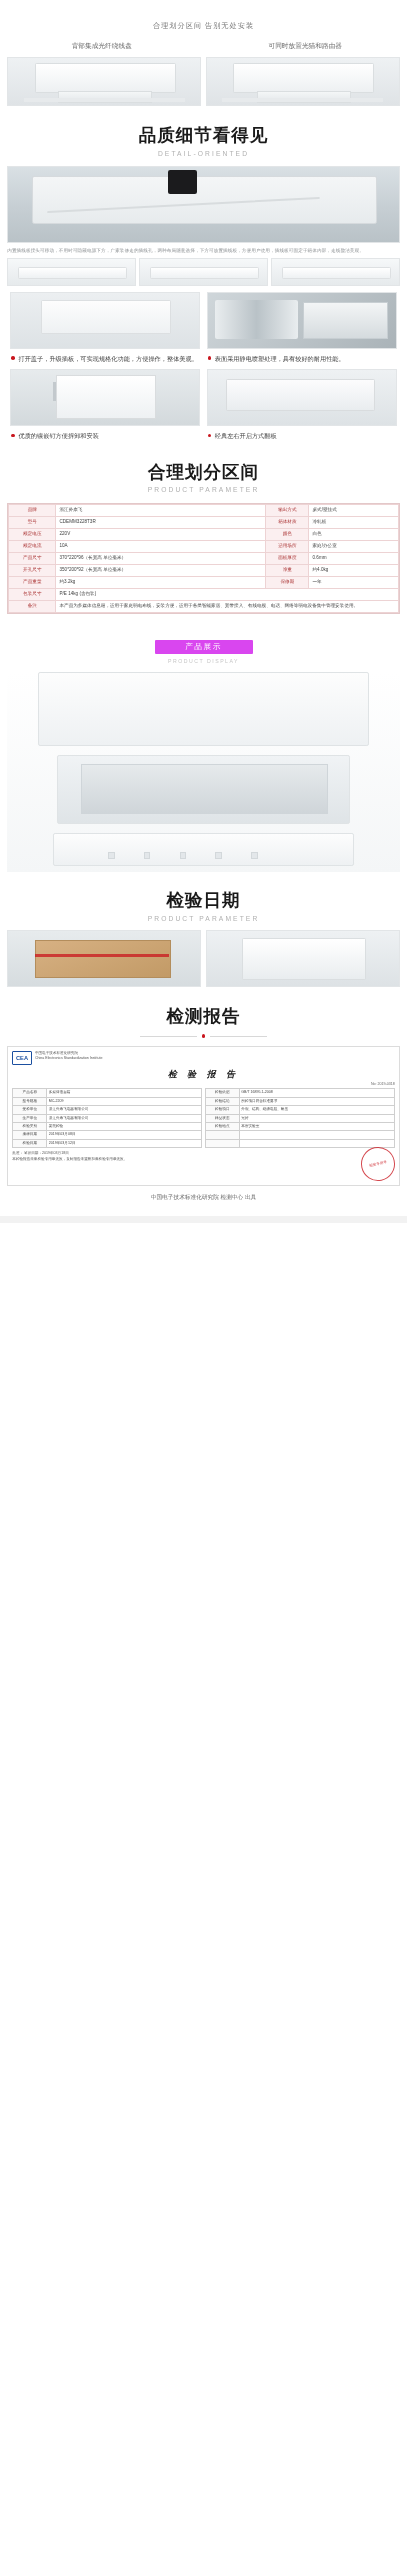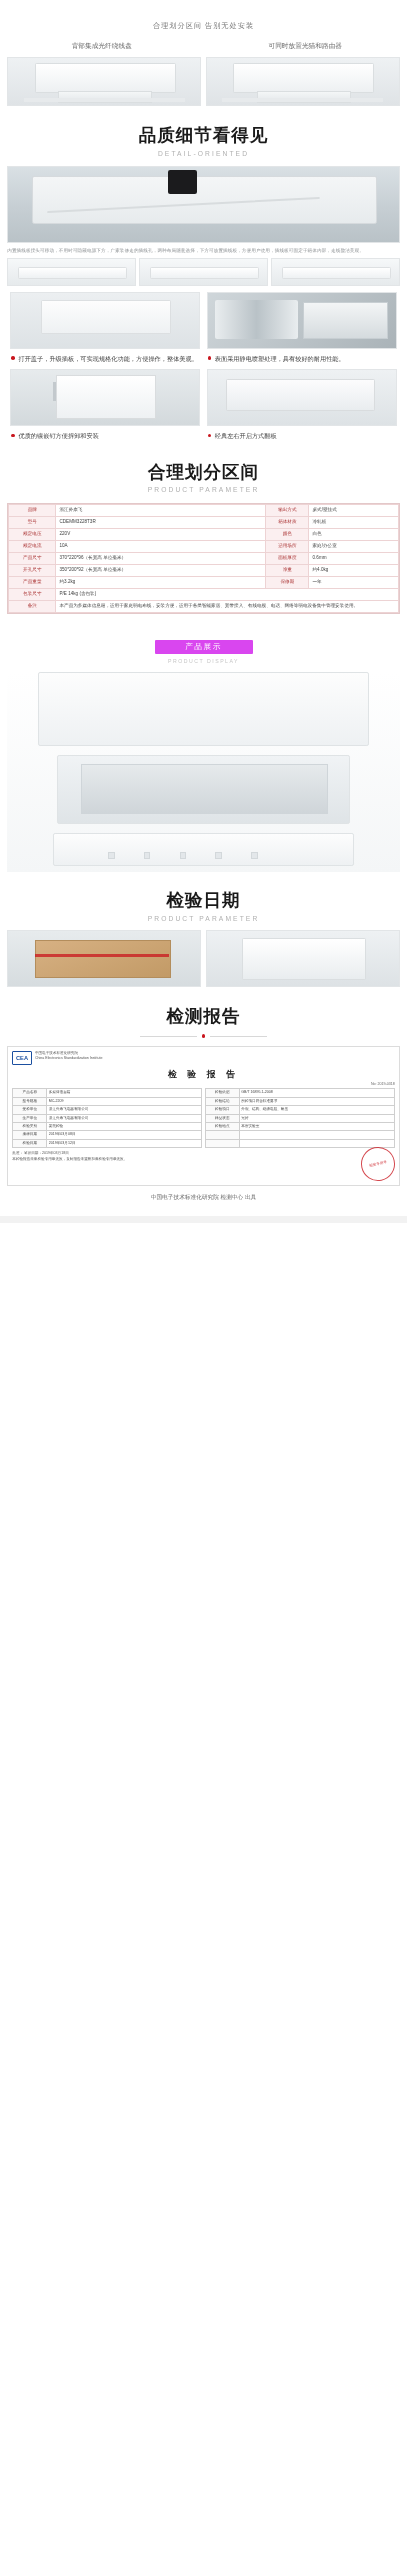--- a/index.html
+++ b/index.html
@@ -224,21 +224,21 @@
     margin:8.2px 7.2px 0;border:0.5px solid #dcdcdc;box-sizing:border-box;background:#fff;
     padding:4.1px;
   }
   .rep-head{display:flex;align-items:flex-start;}
   .rep-logo{
     width:17.5px;height:12.4px;border:1px solid #1b4fa0;color:#1b4fa0;font-size:5.7px;font-weight:bold;
     display:flex;align-items:center;justify-content:center;margin-right:3.1px;flex:0 0 auto;border-radius:1px;
   }
   .rep-org{font-size:3.6px;color:#555;line-height:1.5;}
   .rep-title{
-    text-align:center;font-size:8.8px;letter-spacing:4.1px;color:#222;margin:4.1px 0 1px;font-weight:bold;
+    text-align:center;font-size:8.8px;letter-spacing:4.1px;color:#222;margin:4.1px 0 1px;font-weight:bold;font-style:italic;
   }
   .rep-no{text-align:right;font-size:3.6px;color:#666;}
   table.rep{width:100%;border-collapse:collapse;font-size:3.6px;color:#444;margin-top:2.1px;}
   table.rep td{border:0.5px solid #cfcfcf;padding:1px 1.5px;line-height:1.5;}
   table.rep td.kk{background:#fafafa;width:30px;text-align:center;}
   .rep-cols{display:flex;gap:2.6px;}
   .rep-cols>div{flex:1;}
   .rep-foot{font-size:3.6px;color:#555;margin-top:2.6px;line-height:1.6;}
   .rep-stamp{
     width:32px;height:32px;border:1px solid #c9161e;border-radius:50%;

